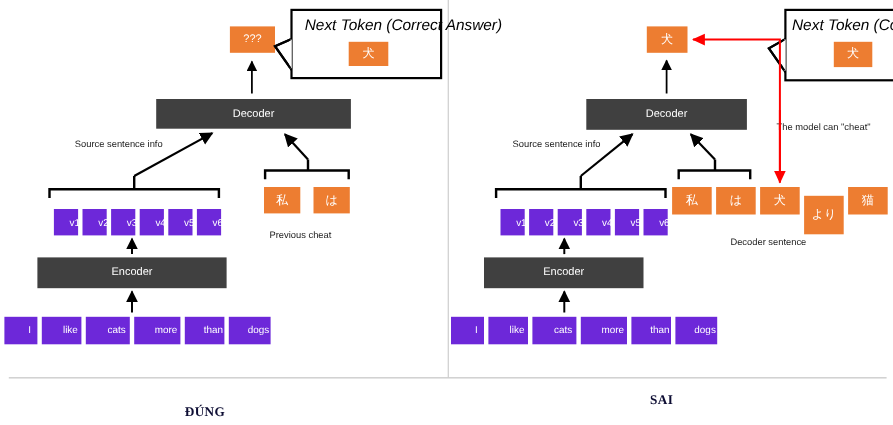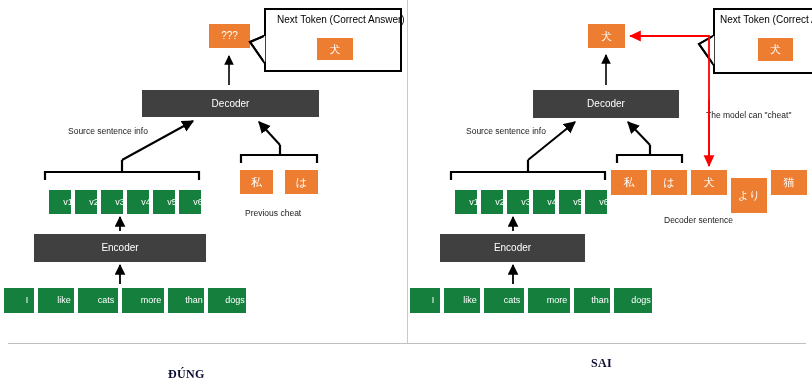--- a/index.html
+++ b/index.html
@@ -8,29 +8,29 @@
 
   .panel{position:absolute;top:0;height:340px;}
   #panel-correct{left:0;width:406px;}
   #panel-wrong{left:406px;width:406px;}
 
   .vdivider{position:absolute;left:407px;top:0;width:1px;height:343px;background:#c9c9c9;}
   .hdivider{position:absolute;left:8px;top:343px;width:798px;height:1px;background:#bfbfbf;}
 
   .box{position:absolute;box-sizing:border-box;display:flex;align-items:center;justify-content:center;
        color:#ffffff;font-size:9px;line-height:1;}
-  .tok-blue{background:#15803d;padding-left:16px;}
+  .tok-blue{background:#6d28d9;padding-left:16px;}
   .tok-orange{background:#ed7d31;}
   .proc-green{background:#404040;font-size:10px;}
   .jp{font-size:11px;}
 
   .cap{position:absolute;color:#1a1a1a;font-size:8.5px;white-space:nowrap;}
 
   .callout{position:absolute;box-sizing:border-box;background:#ffffff;border:2px solid #000;}
-  .callout-title{position:absolute;font-size:10px;color:#000;white-space:nowrap;}
+  .callout-title{position:absolute;font-size:14px;color:#000;white-space:nowrap;font-style:italic;}
 
   .bottom-label{position:absolute;font-family:"Liberation Serif",serif;font-weight:bold;
                 font-size:12px;color:#0d0d33;letter-spacing:.3px;white-space:nowrap;}
 
   svg.ov{position:absolute;left:0;top:0;width:812px;height:386px;pointer-events:none;overflow:visible;}
 </style>
 </head>
 <body>
 
 <div id="stage">

